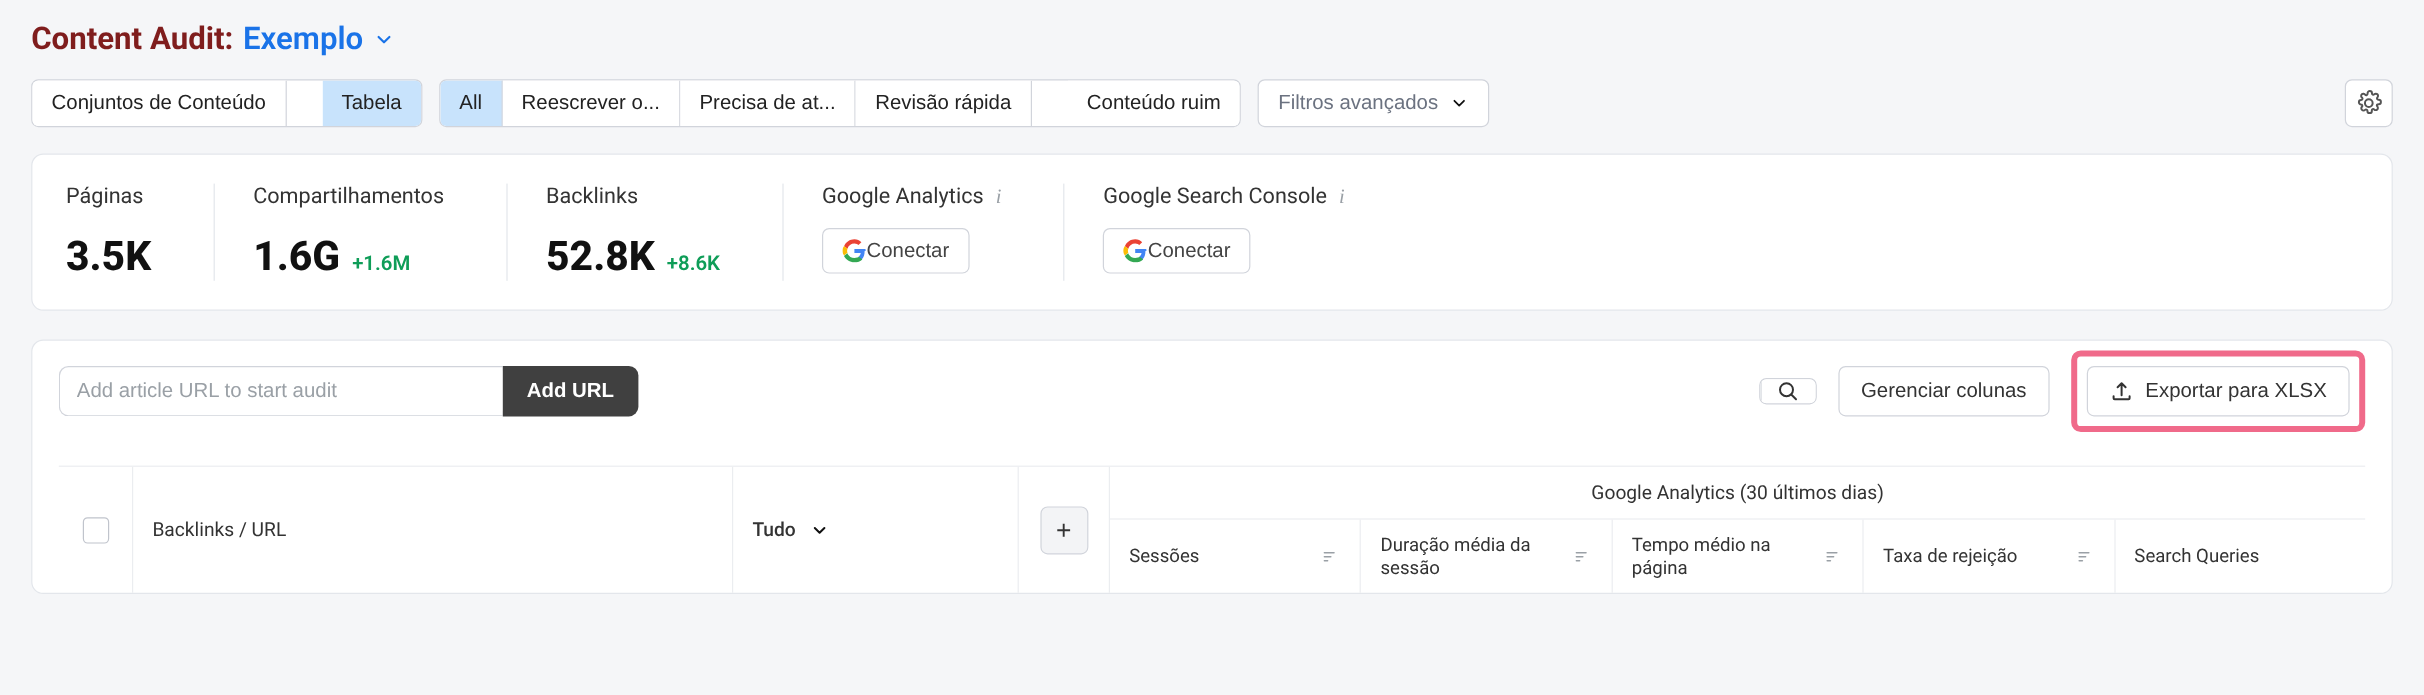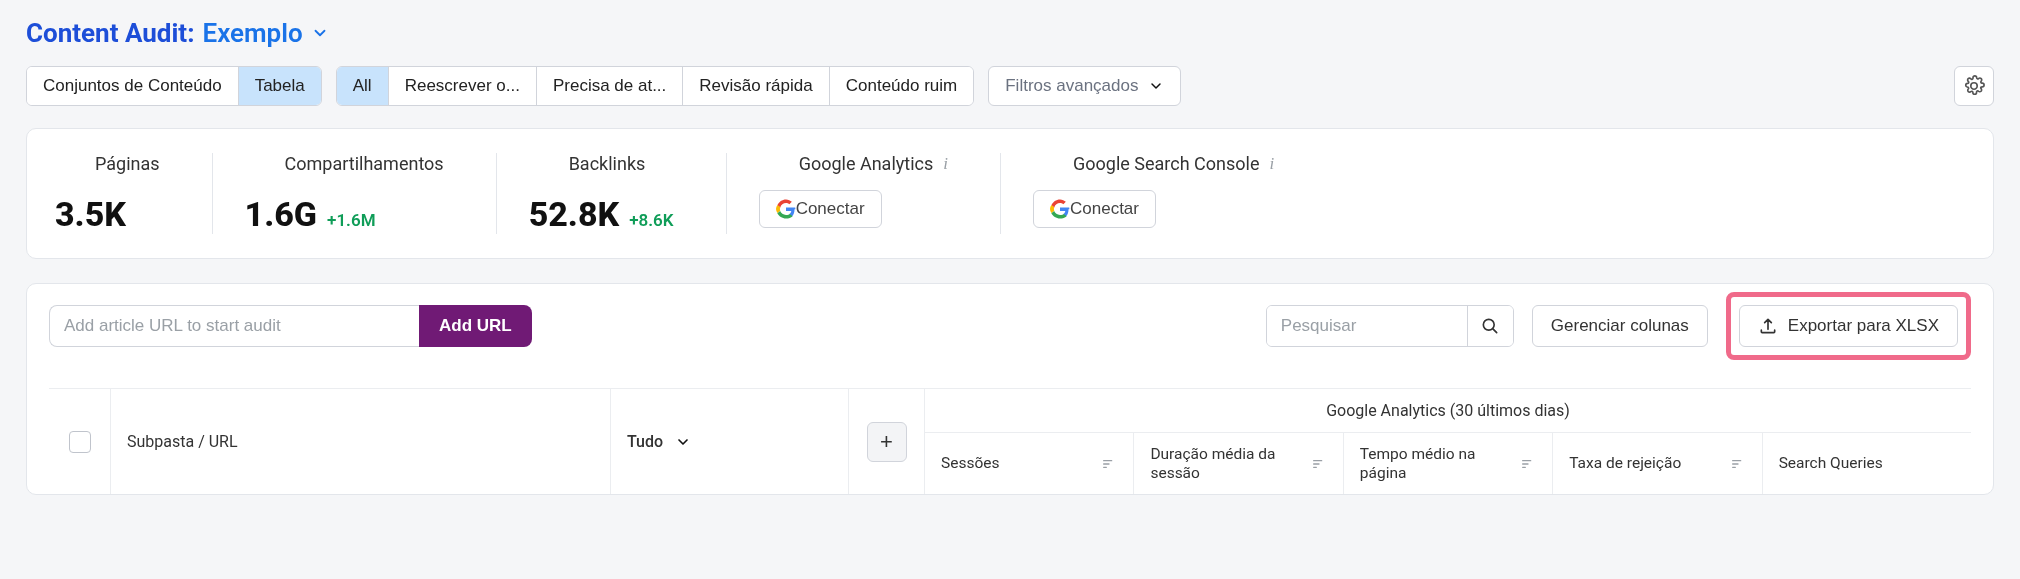--- a/index.html
+++ b/index.html
@@ -7,53 +7,53 @@
     font-family: -apple-system, BlinkMacSystemFont, "Segoe UI", Roboto, Arial, sans-serif;
     background: #f5f6f8;
     color: #111;
     width: 2020px;
     font-size: 17px;
   }
   .page { padding: 10px 26px 0 26px; }
 
   
   .title-row { display:flex; align-items:center; gap:8px; padding: 8px 0 18px 0; }
-  .title-static { font-size: 26px; font-weight: 700; color:#1d4ed8; }
+  .title-static { font-size: 26px; font-weight: 700; color:#7f1d1d; }
   .title-project { font-size: 26px; font-weight: 600; color:#1a73e8; display:flex; align-items:center; gap:8px; cursor:pointer; }
   .chev { width:18px; height:18px; }
 
   
   .toolbar { display:flex; align-items:center; gap:14px; }
   .seg-group { display:flex; border:1px solid #d1d4db; border-radius:6px; background:#fff; overflow:hidden; }
   .seg-btn { padding:9px 16px; font-size:17px; color:#222; background:#fff; border:none; cursor:pointer; border-right:1px solid #d1d4db; white-space:nowrap; }
-  .seg-btn:last-child { border-right:none; }
+  .seg-btn:last-child { border-right:none;margin-left:30px; }
   .seg-btn.active { background:#c8e3fc; }
   .filters-btn { display:flex; align-items:center; gap:10px; padding:9px 16px; font-size:17px; border:1px solid #d1d4db; border-radius:6px; background:#fff; color:#6b7280; cursor:pointer; }
   .toolbar-spacer { flex:1; }
   .gear-btn { width:40px; height:40px; border:1px solid #d1d4db; border-radius:6px; background:#fff; display:flex; align-items:center; justify-content:center; cursor:pointer; }
 
   
   .card { background:#fff; border:1px solid #e3e6eb; border-radius:10px; margin-top:22px; padding:24px 28px; }
   .stats-row { display:flex; align-items:stretch; }
   .stat { padding-right:40px; margin-right:12px; }
   .stat.div { border-left:1px solid #e3e6eb; padding-left:32px; }
-  .stat-label { font-size:18px; color:#333; display:flex; align-items:center; gap:10px; margin-bottom:10px;margin-left:40px; }
+  .stat-label { font-size:18px; color:#333; display:flex; align-items:center; gap:10px; margin-bottom:10px; }
   .stat-value { font-size:34px; font-weight:800; color:#111; display:flex; align-items:baseline; gap:10px;margin-top:20px; }
   .delta { font-size:17px; font-weight:600; color:#0f9d58; }
   .info-ic { color:#9aa0a6; font-style: italic; font-family: Georgia, serif; font-size:17px; }
   .connect-btn { display:inline-flex; align-items:center; border:1px solid #d1d4db; background:#fff; border-radius:6px; padding:8px 16px; font-size:17px; color:#444; cursor:pointer; margin-top:6px;}
   .g-logo { width:20px; height:20px; }
 
   
   .table-card { background:#fff; border:1px solid #e3e6eb; border-radius:10px; margin-top:24px; padding:8px 22px 0 22px; }
   .actions-row { display:flex; align-items:center; gap:18px; }
   .add-url-wrap { display:flex; }
   .add-url-input { width:370px; padding:10px 14px; font-size:17px; border:1px solid #d1d4db; border-right:none; border-radius:8px 0 0 8px; background:#fff; }
   .add-url-input::placeholder{ color:#9aa0a6; }
-  .add-url-btn { padding:10px 20px; background:#701a75; color:#fff; border:none; border-radius:0 8px 8px 0; font-size:17px; font-weight:600; cursor:pointer; }
+  .add-url-btn { padding:10px 20px; background:#404040; color:#fff; border:none; border-radius:0 8px 8px 0; font-size:17px; font-weight:600; cursor:pointer; }
   .actions-spacer { flex:1; }
   .search-wrap { display:flex; border:1px solid #d1d4db; border-radius:6px; overflow:hidden; background:#fff; }
   .search-input { border:none; padding:10px 14px; font-size:17px; width:200px; }
   .search-input::placeholder{ color:#9aa0a6; }
   .search-btn { width:46px; border:none; border-left:1px solid #d1d4db; background:#fff; cursor:pointer; display:flex; align-items:center; justify-content:center; }
   .plain-btn { padding:10px 18px; border:1px solid #d1d4db; border-radius:6px; background:#fff; font-size:17px; cursor:pointer; display:flex; align-items:center; gap:10px; color:#333; }
   .highlight-box { border:5px solid #f06a8a; border-radius:8px; padding:8px; }
 
   
   .thead { margin-top:28px; }
@@ -173,21 +173,20 @@
   </div>
 
   <div class="table-card">
     <div class="actions-row">
       <div class="add-url-wrap">
         <input class="add-url-input" placeholder="Add article URL to start audit" style="">
         <button class="add-url-btn">Add URL</button>
       </div>
       <div class="actions-spacer"></div>
       <div class="search-wrap">
-        <input class="search-input" placeholder="Pesquisar" style="">
         <button class="search-btn">
           <svg width="20" height="20" viewBox="0 0 24 24">
               <circle cx="10.5" cy="10.5" r="6.5" fill="none" stroke="#333" stroke-width="2"></circle>
               <line x1="20" y1="20" x2="15.5" y2="15.5" stroke="#333" stroke-width="2" stroke-linecap="round"></line>
             </svg>
         </button>
       </div>
       <button class="plain-btn">Gerenciar colunas</button>
       <div class="highlight-box">
         <button class="plain-btn">
@@ -199,21 +198,21 @@
         </button>
       </div>
     </div>
 
     <div class="thead">
       <div class="th-row1">
         <div class="th-cell th-check">
           <div class="checkbox"></div>
         </div>
         <div class="th-cell th-url">
-          <span class="col-label">Subpasta / URL</span>
+          <span class="col-label">Backlinks / URL</span>
         </div>
         <div class="th-cell th-tudo">
           <span class="col-label">Tudo</span>
           <svg width="16" height="16" viewBox="0 0 24 24">
               <path d="M6 9l6 6 6-6" fill="none" stroke="#111" stroke-width="2.5" stroke-linecap="round" stroke-linejoin="round"></path>
             </svg>
         </div>
         <div class="th-cell th-plus">
           <button class="plus-btn">+</button>
         </div>

